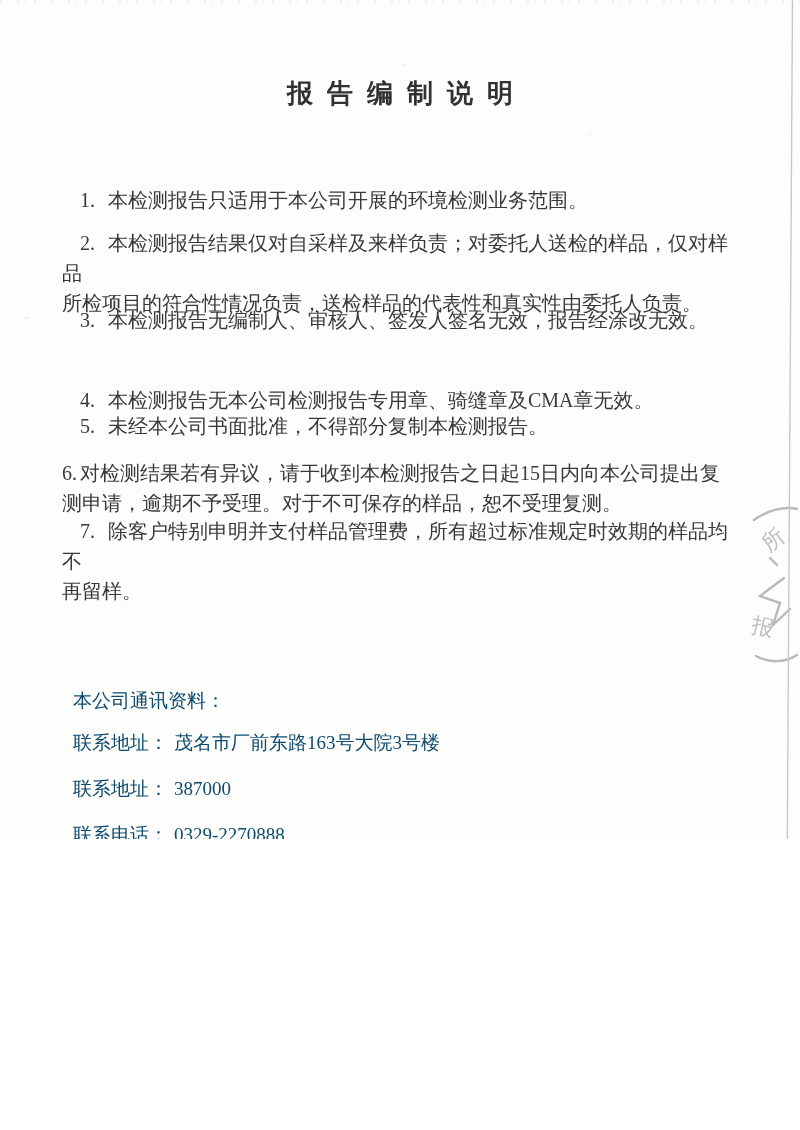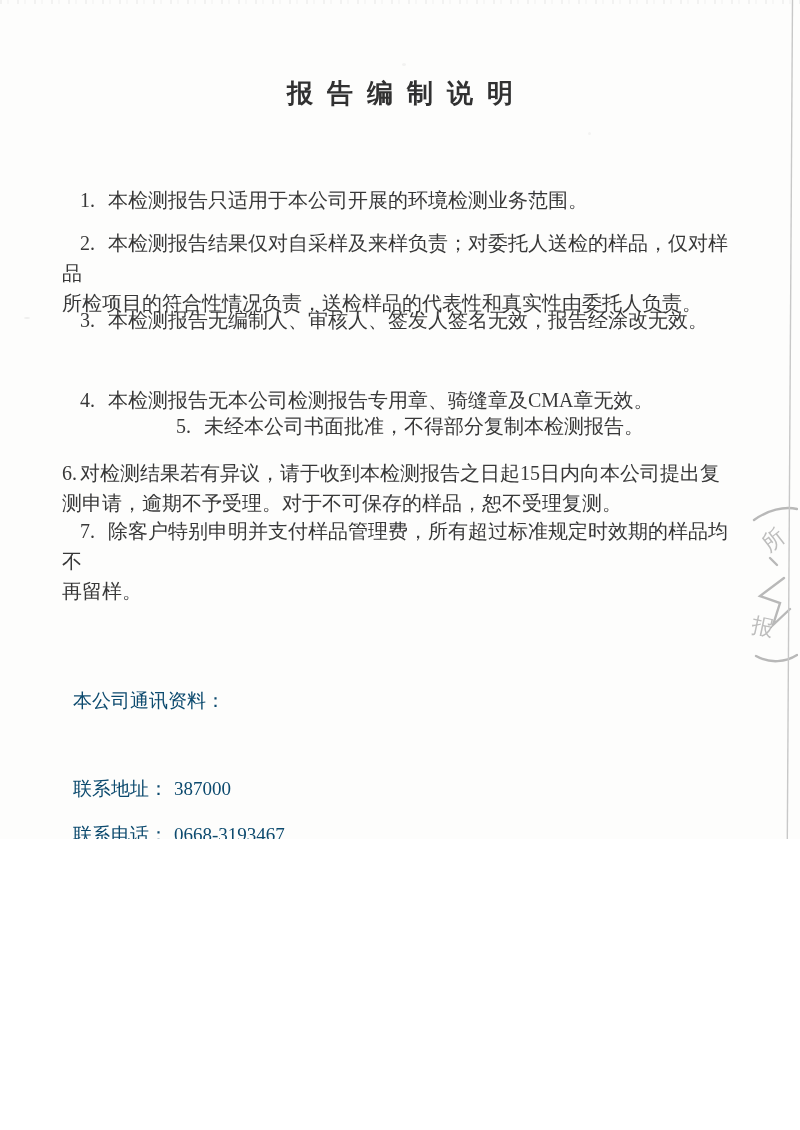--- a/index.html
+++ b/index.html
@@ -49,21 +49,21 @@
     text-indent: 18px;
   }
   .item .num { margin-right: 13px; }
   .item.tight { text-indent: 0; }
   .item.tight .num { margin-right: 3px; }
   .item .txt { white-space: pre-line; }
   #item1 { top: 179px; margin-top: 6px; }
   #item2 { top: 228px; }
   #item3 { top: 305px; }
   #item4 { top: 357px; margin-top: 28px; }
-  #item5 { top: 411px; text-align: center; }
+  #item5 { top: 411px; }
   #item6 { top: 458px; }
   #item7 { top: 516px; }
   .contact-line {
     position: absolute;
     left: 73px;
     margin: 0;
     font-size: 19px;
     line-height: 26px;
     color: #0c4a6e;
   }
@@ -123,25 +123,28 @@
   <p class="item tight" id="item6">
     <span class="num">6.</span><span class="txt">对检测结果若有异议，请于收到本检测报告之日起15日内向本公司提出复
 测申请，逾期不予受理。对于不可保存的样品，恕不受理复测。</span>
   </p>
   <p class="item" id="item7">
     <span class="num">7.</span><span class="txt">除客户特别申明并支付样品管理费，所有超过标准规定时效期的样品均不
 再留样。</span>
   </p>
 
   <p class="contact-line" id="contact-heading">本公司通讯资料：</p>
+  <p class="contact-line" id="contact-address">
+    <span class="label">联系地址：</span><span class="value">茂名市厂前东路163号大院3号楼</span>
+  </p>
   <p class="contact-line" id="contact-postcode">
     <span class="label">联系地址：</span><span class="value">387000</span>
   </p>
   <p class="contact-line" id="contact-phone">
-    <span class="label">联系电话：</span><span class="value">0668-3193467</span>
+    <span class="label">联系电话：</span><span class="value">0329-2270888</span>
   </p>
 
   <svg class="stamp" width="58" height="178" viewBox="0 0 58 178">
     <g fill="none" stroke-width="2.4" stroke-linecap="round" opacity="0.75" stroke="#a2a2a2">
       <path d="M14,22 C28,12 44,8 57,11"></path>
       <path d="M30,60 L37,67"></path>
       <path d="M44,80 L20,98 L40,105 L33,127 L50,111"></path>
       <path d="M16,158 C30,166 46,164 57,157"></path>
     </g>
     <text x="22" y="50" font-size="22" opacity="0.7" transform="rotate(-38 32 42)" fill="#a2a2a2">所</text>

